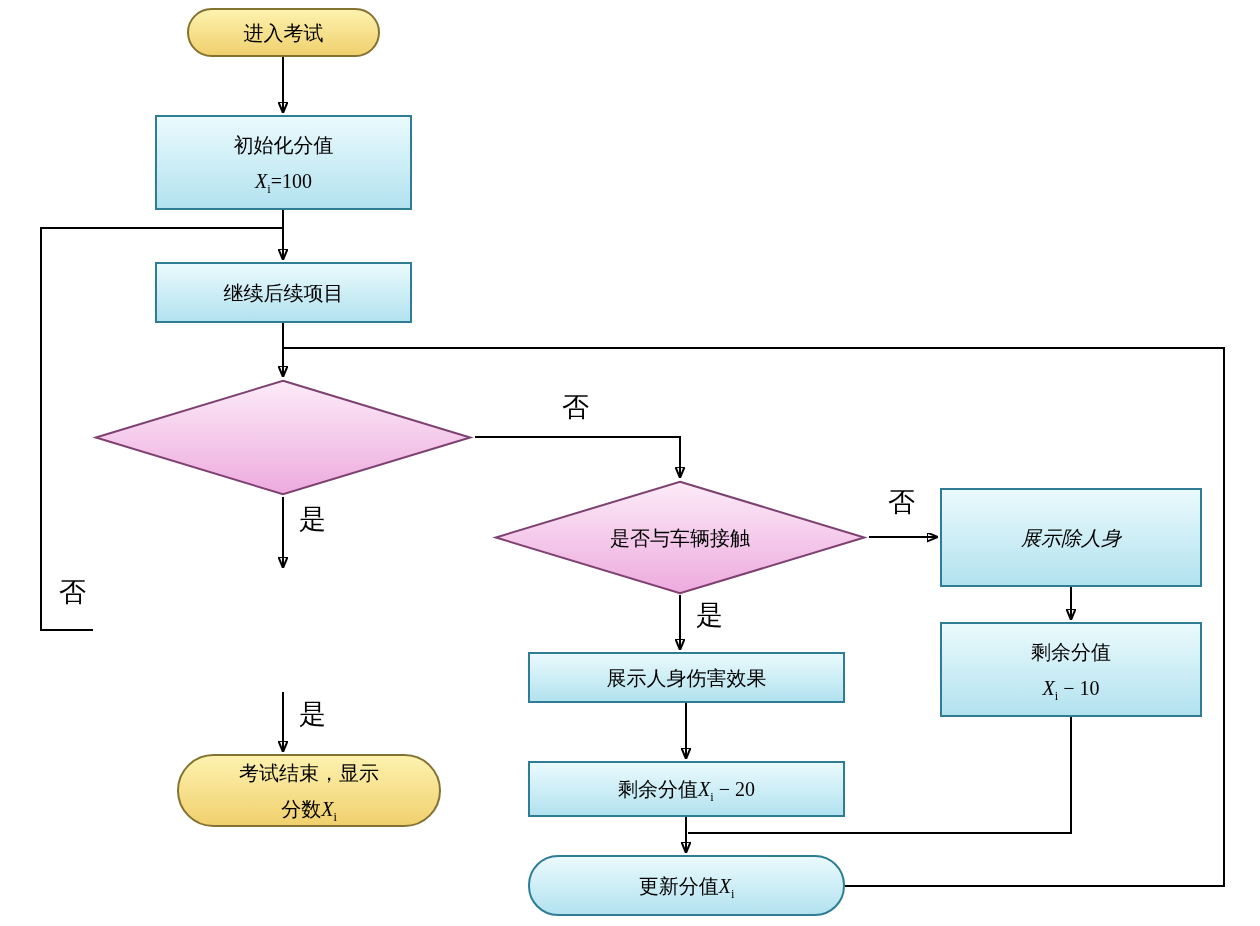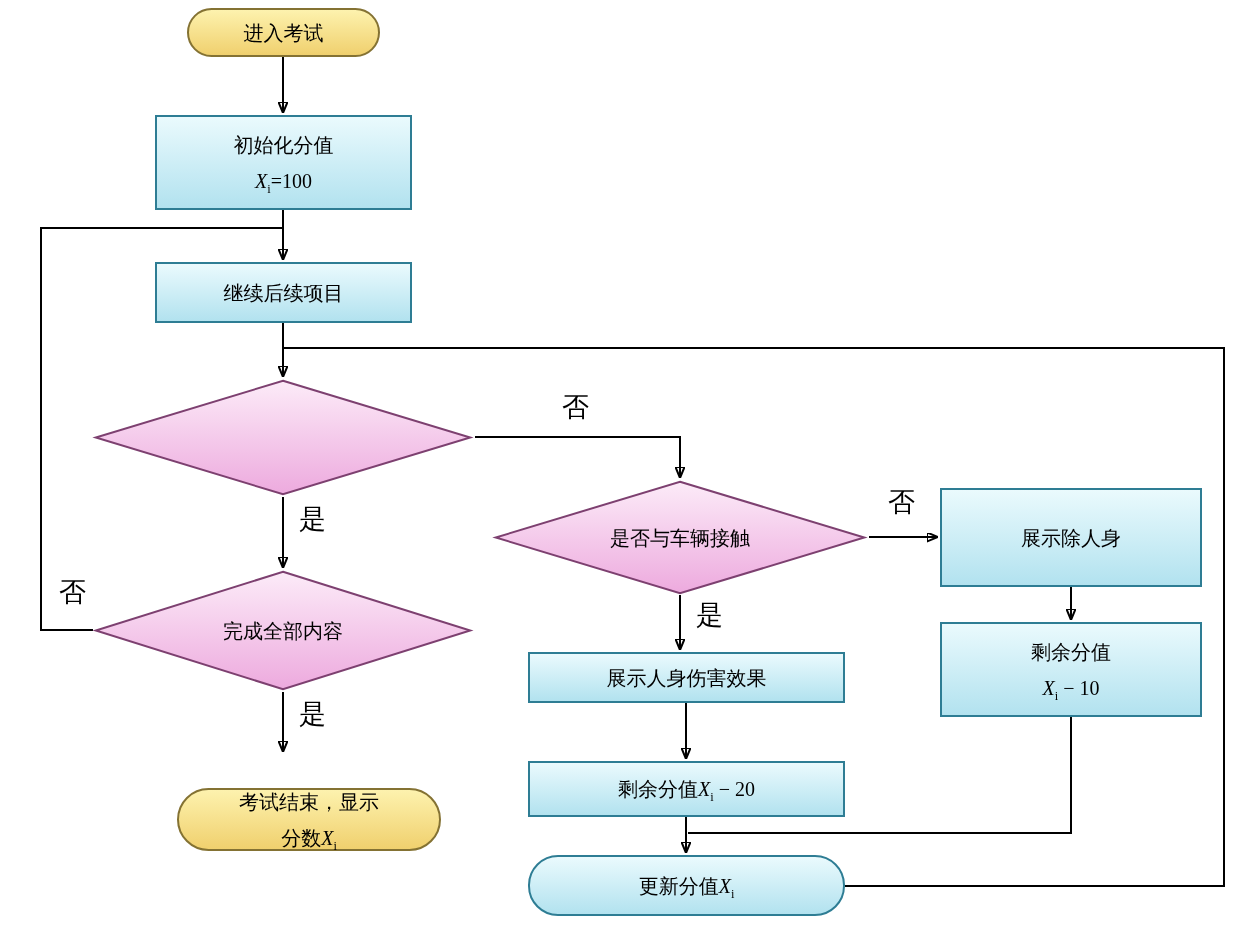--- a/index.html
+++ b/index.html
@@ -69,42 +69,36 @@
   <div class="node process" style="left:155px; top:262px; width:257px; height:61px;">
     <span class="node-text">继续后续项目</span>
   </div>
 
   <div class="node diamond" style="left:90px; top:379px; width:386px; height:117px;">
     <svg class="diamond-shape" viewBox="0 0 100 100" preserveAspectRatio="none">
       <polygon points="50,1.5 98.5,50 50,98.5 1.5,50" fill="url(#gradPink)" style="stroke:var(--decision-border,#7d4070)" stroke-width="2" vector-effect="non-scaling-stroke"></polygon>
     </svg>
   </div>
 
-  <div class="node diamond" style="left:90px; top:570px; width:386px; height:121px;">
-    <svg class="diamond-shape" viewBox="0 0 100 100" preserveAspectRatio="none">
-      <polygon points="50,1.5 98.5,50 50,98.5 1.5,50" fill="url(#gradPink)" style="stroke:var(--decision-border,#7d4070)" stroke-width="2" vector-effect="non-scaling-stroke"></polygon>
-    </svg>
-    <span class="node-text">完成全部内容</span>
-  </div>
 
-  <div class="node terminal stadium-end" style="left:177px; top:754px; width:264px; height:63px;margin-top:34px;">
+  <div class="node terminal stadium-end" style="left:177px; top:754px; width:264px; height:73px;">
     <div class="node-text">
       <div>考试结束，显示</div>
       <div><span>分数</span><span class="math"><i>X</i><sub>i</sub></span></div>
     </div>
   </div>
 
   <div class="node diamond" style="left:490px; top:480px; width:380px; height:115px;">
     <svg class="diamond-shape" viewBox="0 0 100 100" preserveAspectRatio="none">
       <polygon points="50,1.5 98.5,50 50,98.5 1.5,50" fill="url(#gradPink)" style="stroke:var(--decision-border,#7d4070)" stroke-width="2" vector-effect="non-scaling-stroke"></polygon>
     </svg>
     <span class="node-text">是否与车辆接触</span>
   </div>
 
-  <div class="node process" style="left:940px; top:488px; width:262px; height:99px;">
+  <div class="node process" style="left:940px; top:488px; width:262px; height:99px;font-style:italic;">
     <div class="node-text">
       <div>展示除人身</div>
     </div>
   </div>
 
   <div class="node process" style="left:940px; top:622px; width:262px; height:95px;">
     <div class="node-text">
       <div>剩余分值</div>
       <div class="math"><i>X</i><sub>i</sub><span> − 10</span></div>
     </div>

